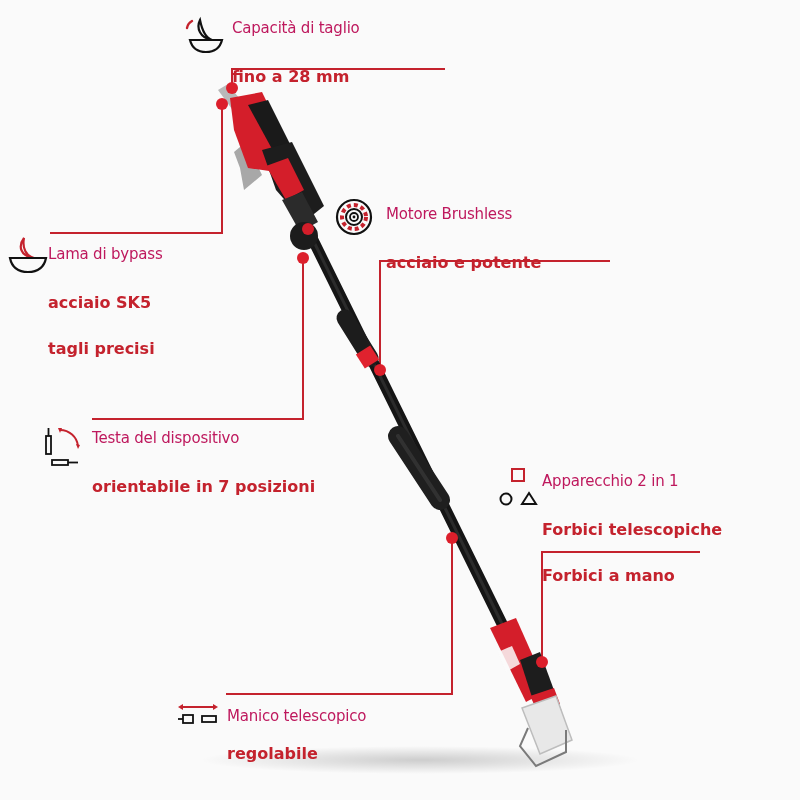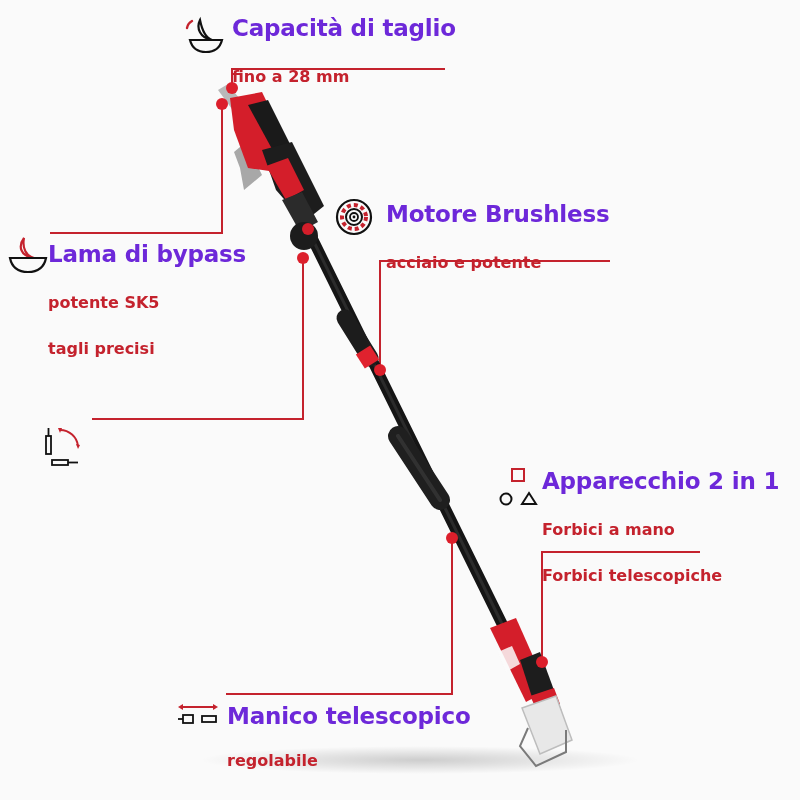--- a/index.html
+++ b/index.html
@@ -5,21 +5,21 @@
   html, body { margin:0; padding:0; }
   body {
     width:800px; height:800px; overflow:hidden; position:relative;
     background:#fafafa;
     font-family:"DejaVu Sans", "Liberation Sans", sans-serif;
   }
   .stage { position:absolute; left:0; top:0; width:800px; height:800px; }
   svg.art { position:absolute; left:0; top:0; }
   .feature { position:absolute; }
   .title {
-    font-weight:bold; color:#6d28d9; font-size:23px; line-height:28px;
+    font-weight:normal; color:#be185d; font-size:15px; line-height:28px;
     white-space:nowrap; letter-spacing:-0.2px;
   }
   .sub {
     font-weight:bold; color:#c4222d; font-size:16px; line-height:22px;
     white-space:nowrap;
     margin-top:24px;
   }
   .icon { position:absolute; }
 </style>
 </head>
@@ -112,21 +112,21 @@
   </div>
 
   <div class="icon" style="left:6px; top:236px;">
     <svg width="42" height="40" viewBox="0 0 42 40">
       <path d="M18,2 C12,10 14,20 28,22 C20,20 16,12 18,2 Z" fill="none" stroke="#c4222d" stroke-width="2.2"></path>
       <path d="M4,22 L40,22 C38,32 32,36 22,36 C12,36 6,32 4,22 Z" fill="none" stroke="#111" stroke-width="2.2"></path>
     </svg>
   </div>
   <div class="feature" style="left:48px; top:240px;">
     <div class="title">Lama di bypass</div>
-    <div class="sub">potente SK5</div>
+    <div class="sub">acciaio SK5</div>
     <div class="sub">tagli precisi</div>
   </div>
 
   <div class="icon" style="left:335px; top:198px;">
     <svg width="38" height="38" viewBox="0 0 38 38">
       <circle cx="19" cy="19" r="17" fill="none" stroke="#111" stroke-width="2.2"></circle>
       <circle cx="19" cy="19" r="12" fill="none" stroke="#c4222d" stroke-width="4" stroke-dasharray="4 3"></circle>
       <circle cx="19" cy="19" r="8" fill="#fafafa" stroke="#111" stroke-width="2"></circle>
       <circle cx="19" cy="19" r="4" fill="none" stroke="#111" stroke-width="1.8"></circle>
       <circle cx="19" cy="19" r="1.4" fill="#111"></circle>
@@ -141,42 +141,46 @@
     <svg width="46" height="44" viewBox="0 0 46 44">
       <rect x="4" y="10" width="5" height="18" fill="none" stroke="#111" stroke-width="1.8"></rect>
       <line x1="6.5" y1="2" x2="6.5" y2="10" stroke="#111" stroke-width="1.8"></line>
       <rect x="10" y="34" width="16" height="5" fill="none" stroke="#111" stroke-width="1.8"></rect>
       <line x1="26" y1="36.5" x2="36" y2="36.5" stroke="#111" stroke-width="1.8"></line>
       <path d="M18,4 A18,18 0 0 1 36,20" fill="none" stroke="#c4222d" stroke-width="2"></path>
       <path d="M16,2 L20,2 L18,7 Z" fill="#c4222d"></path>
       <path d="M34,18 L38,19 L36,23 Z" fill="#c4222d"></path>
     </svg>
   </div>
+  <div class="feature" style="left:92px; top:424px;">
+    <div class="title">Testa del dispositivo</div>
+    <div class="sub">orientabile in 7 posizioni</div>
+  </div>
 
   <div class="icon" style="left:496px; top:466px;">
     <svg width="44" height="42" viewBox="0 0 44 42">
       <rect x="16" y="3" width="12" height="12" fill="none" stroke="#c4222d" stroke-width="2"></rect>
       <circle cx="10" cy="33" r="5.5" fill="none" stroke="#111" stroke-width="2"></circle>
       <path d="M26,38 L33,27 L40,38 Z" fill="none" stroke="#111" stroke-width="2"></path>
     </svg>
   </div>
   <div class="feature" style="left:542px; top:467px;">
     <div class="title">Apparecchio 2 in 1</div>
+    <div class="sub">Forbici telescopiche</div>
     <div class="sub">Forbici a mano</div>
-    <div class="sub">Forbici telescopiche</div>
   </div>
 
   <div class="icon" style="left:176px; top:702px;">
     <svg width="44" height="24" viewBox="0 0 44 24">
       <line x1="4" y1="5" x2="40" y2="5" stroke="#c4222d" stroke-width="2"></line>
       <path d="M2,5 L7,2 L7,8 Z" fill="#c4222d"></path>
       <path d="M42,5 L37,2 L37,8 Z" fill="#c4222d"></path>
       <rect x="7" y="13" width="10" height="8" fill="none" stroke="#111" stroke-width="1.8"></rect>
       <line x1="2" y1="17" x2="7" y2="17" stroke="#111" stroke-width="1.8"></line>
       <rect x="26" y="14" width="14" height="6" fill="none" stroke="#111" stroke-width="1.8"></rect>
     </svg>
   </div>
   <div class="feature" style="left:227px; top:702px;">
     <div class="title">Manico telescopico</div>
-    <div class="sub" style="margin-top:20px;">regolabile</div>
+    <div class="sub" style="margin-top:13px;">regolabile</div>
   </div>
 
 </div>
 
 </body></html>

